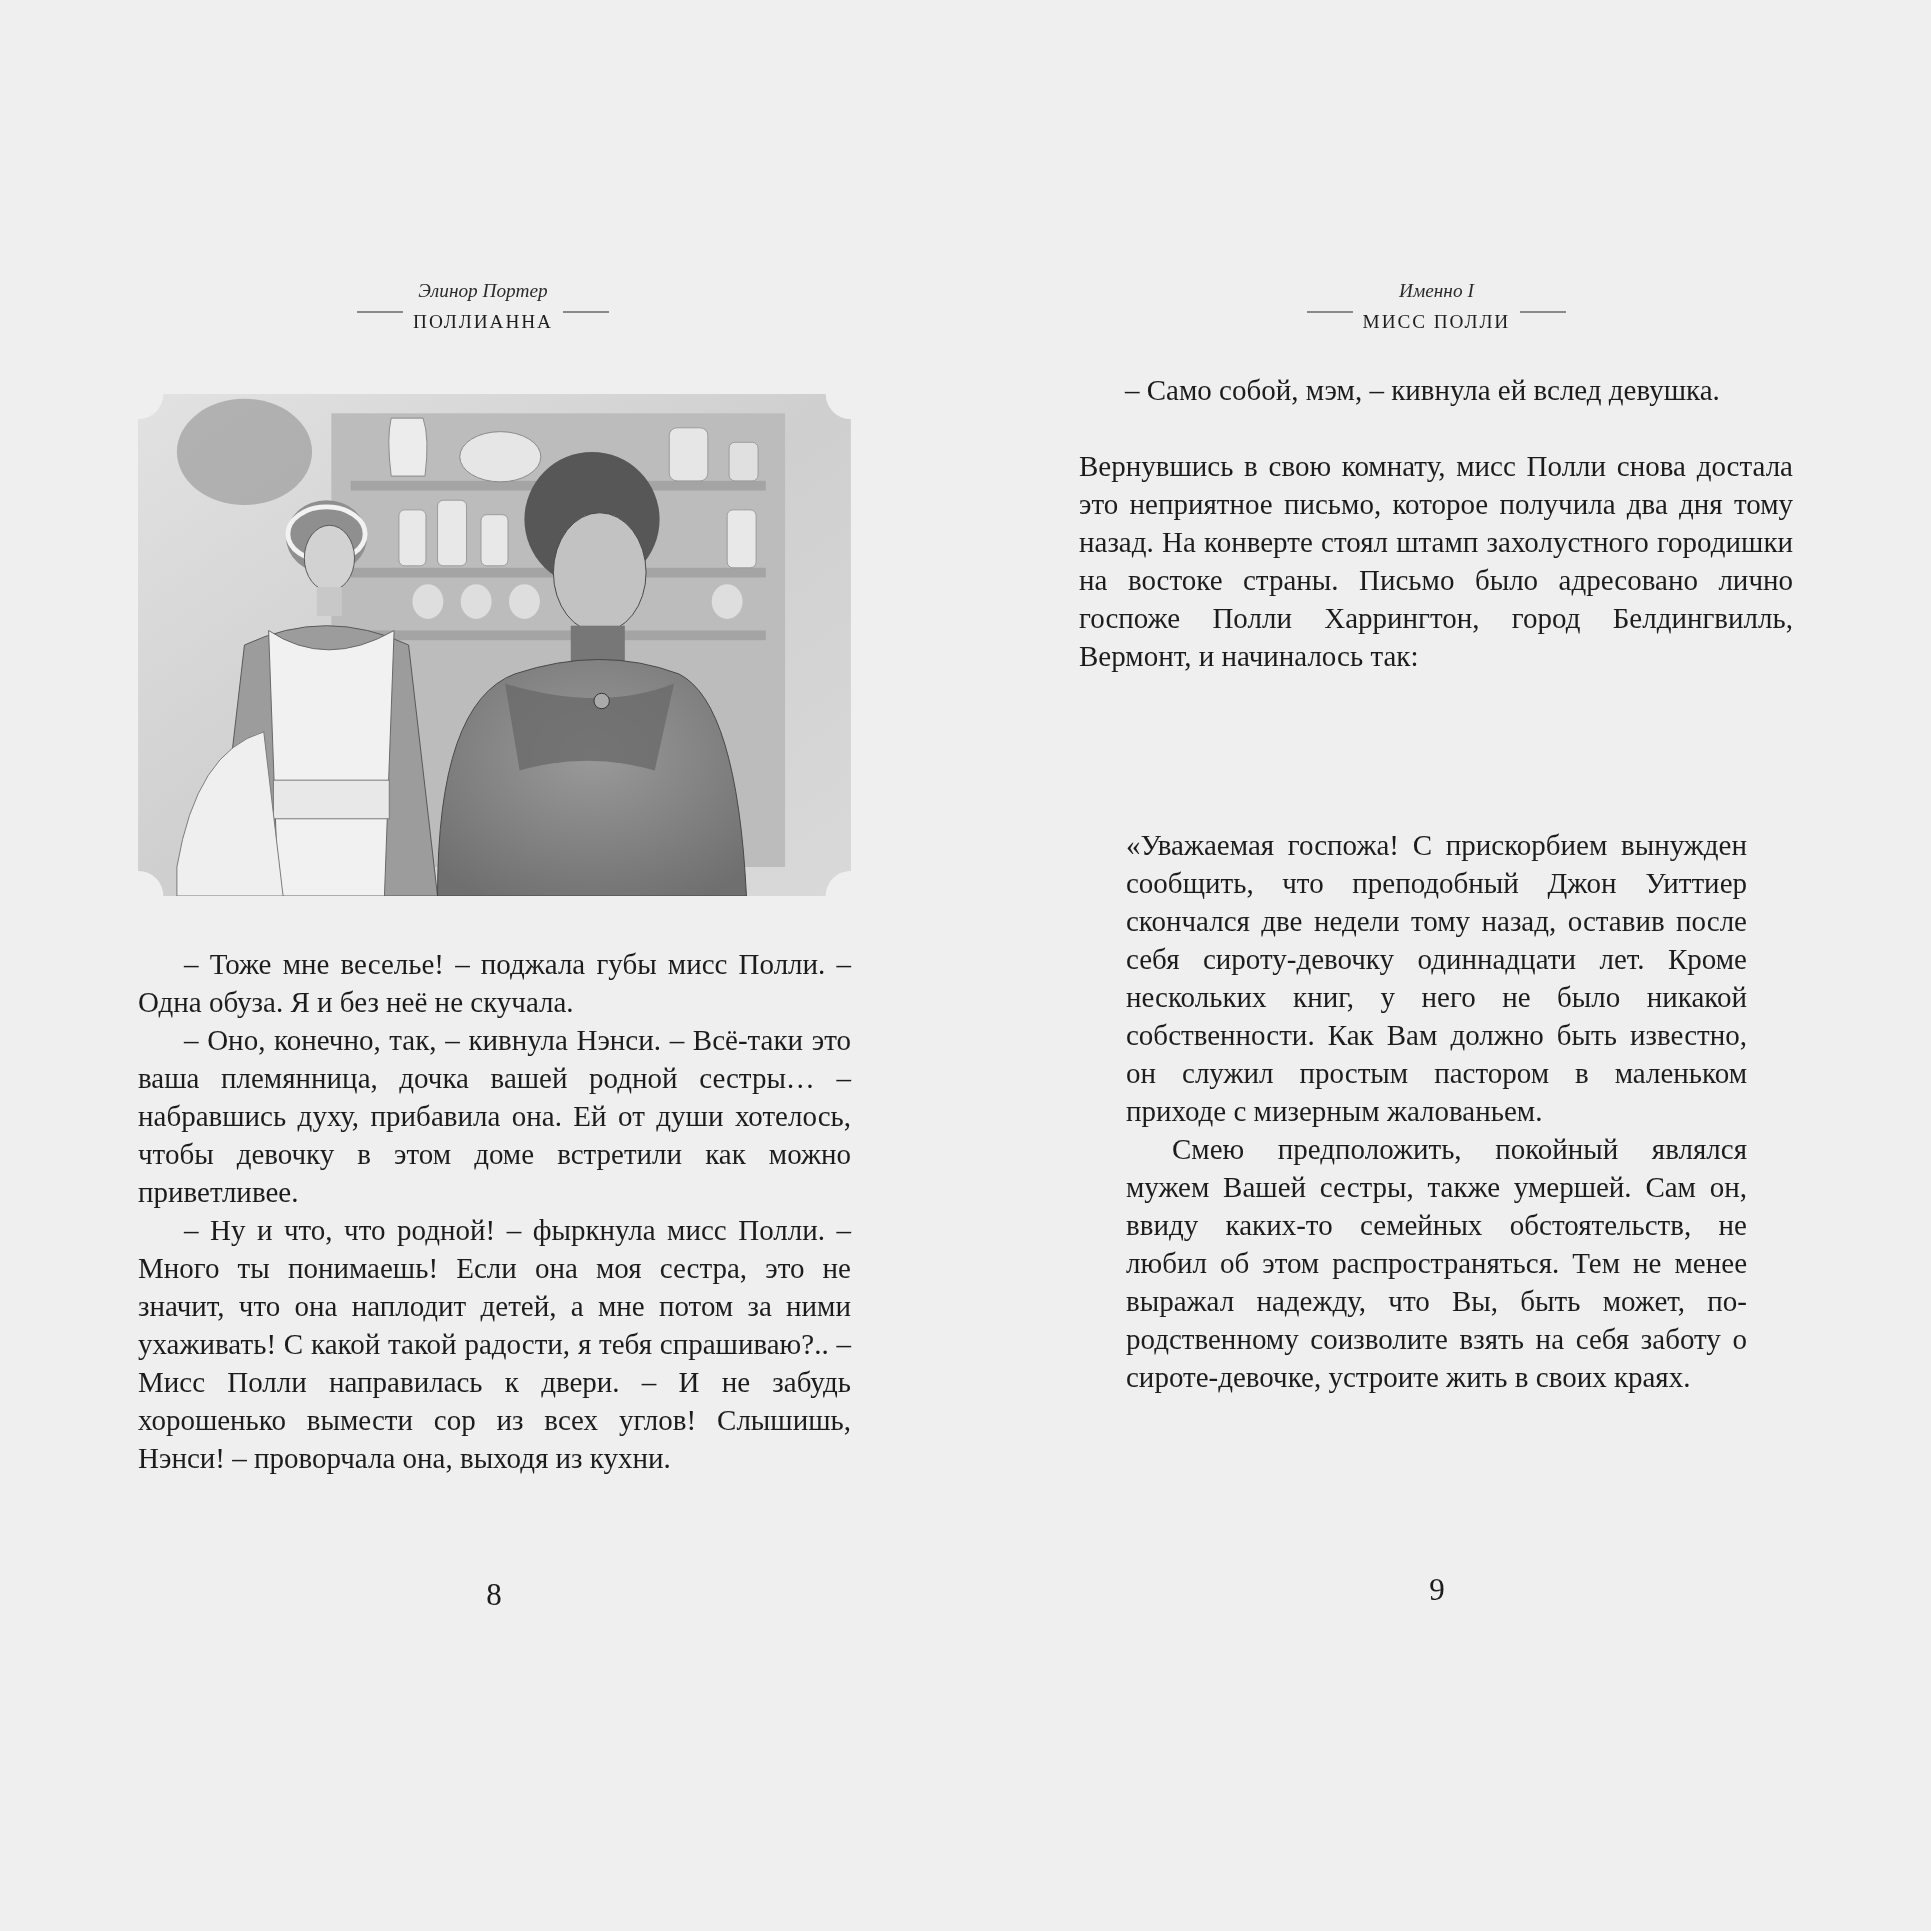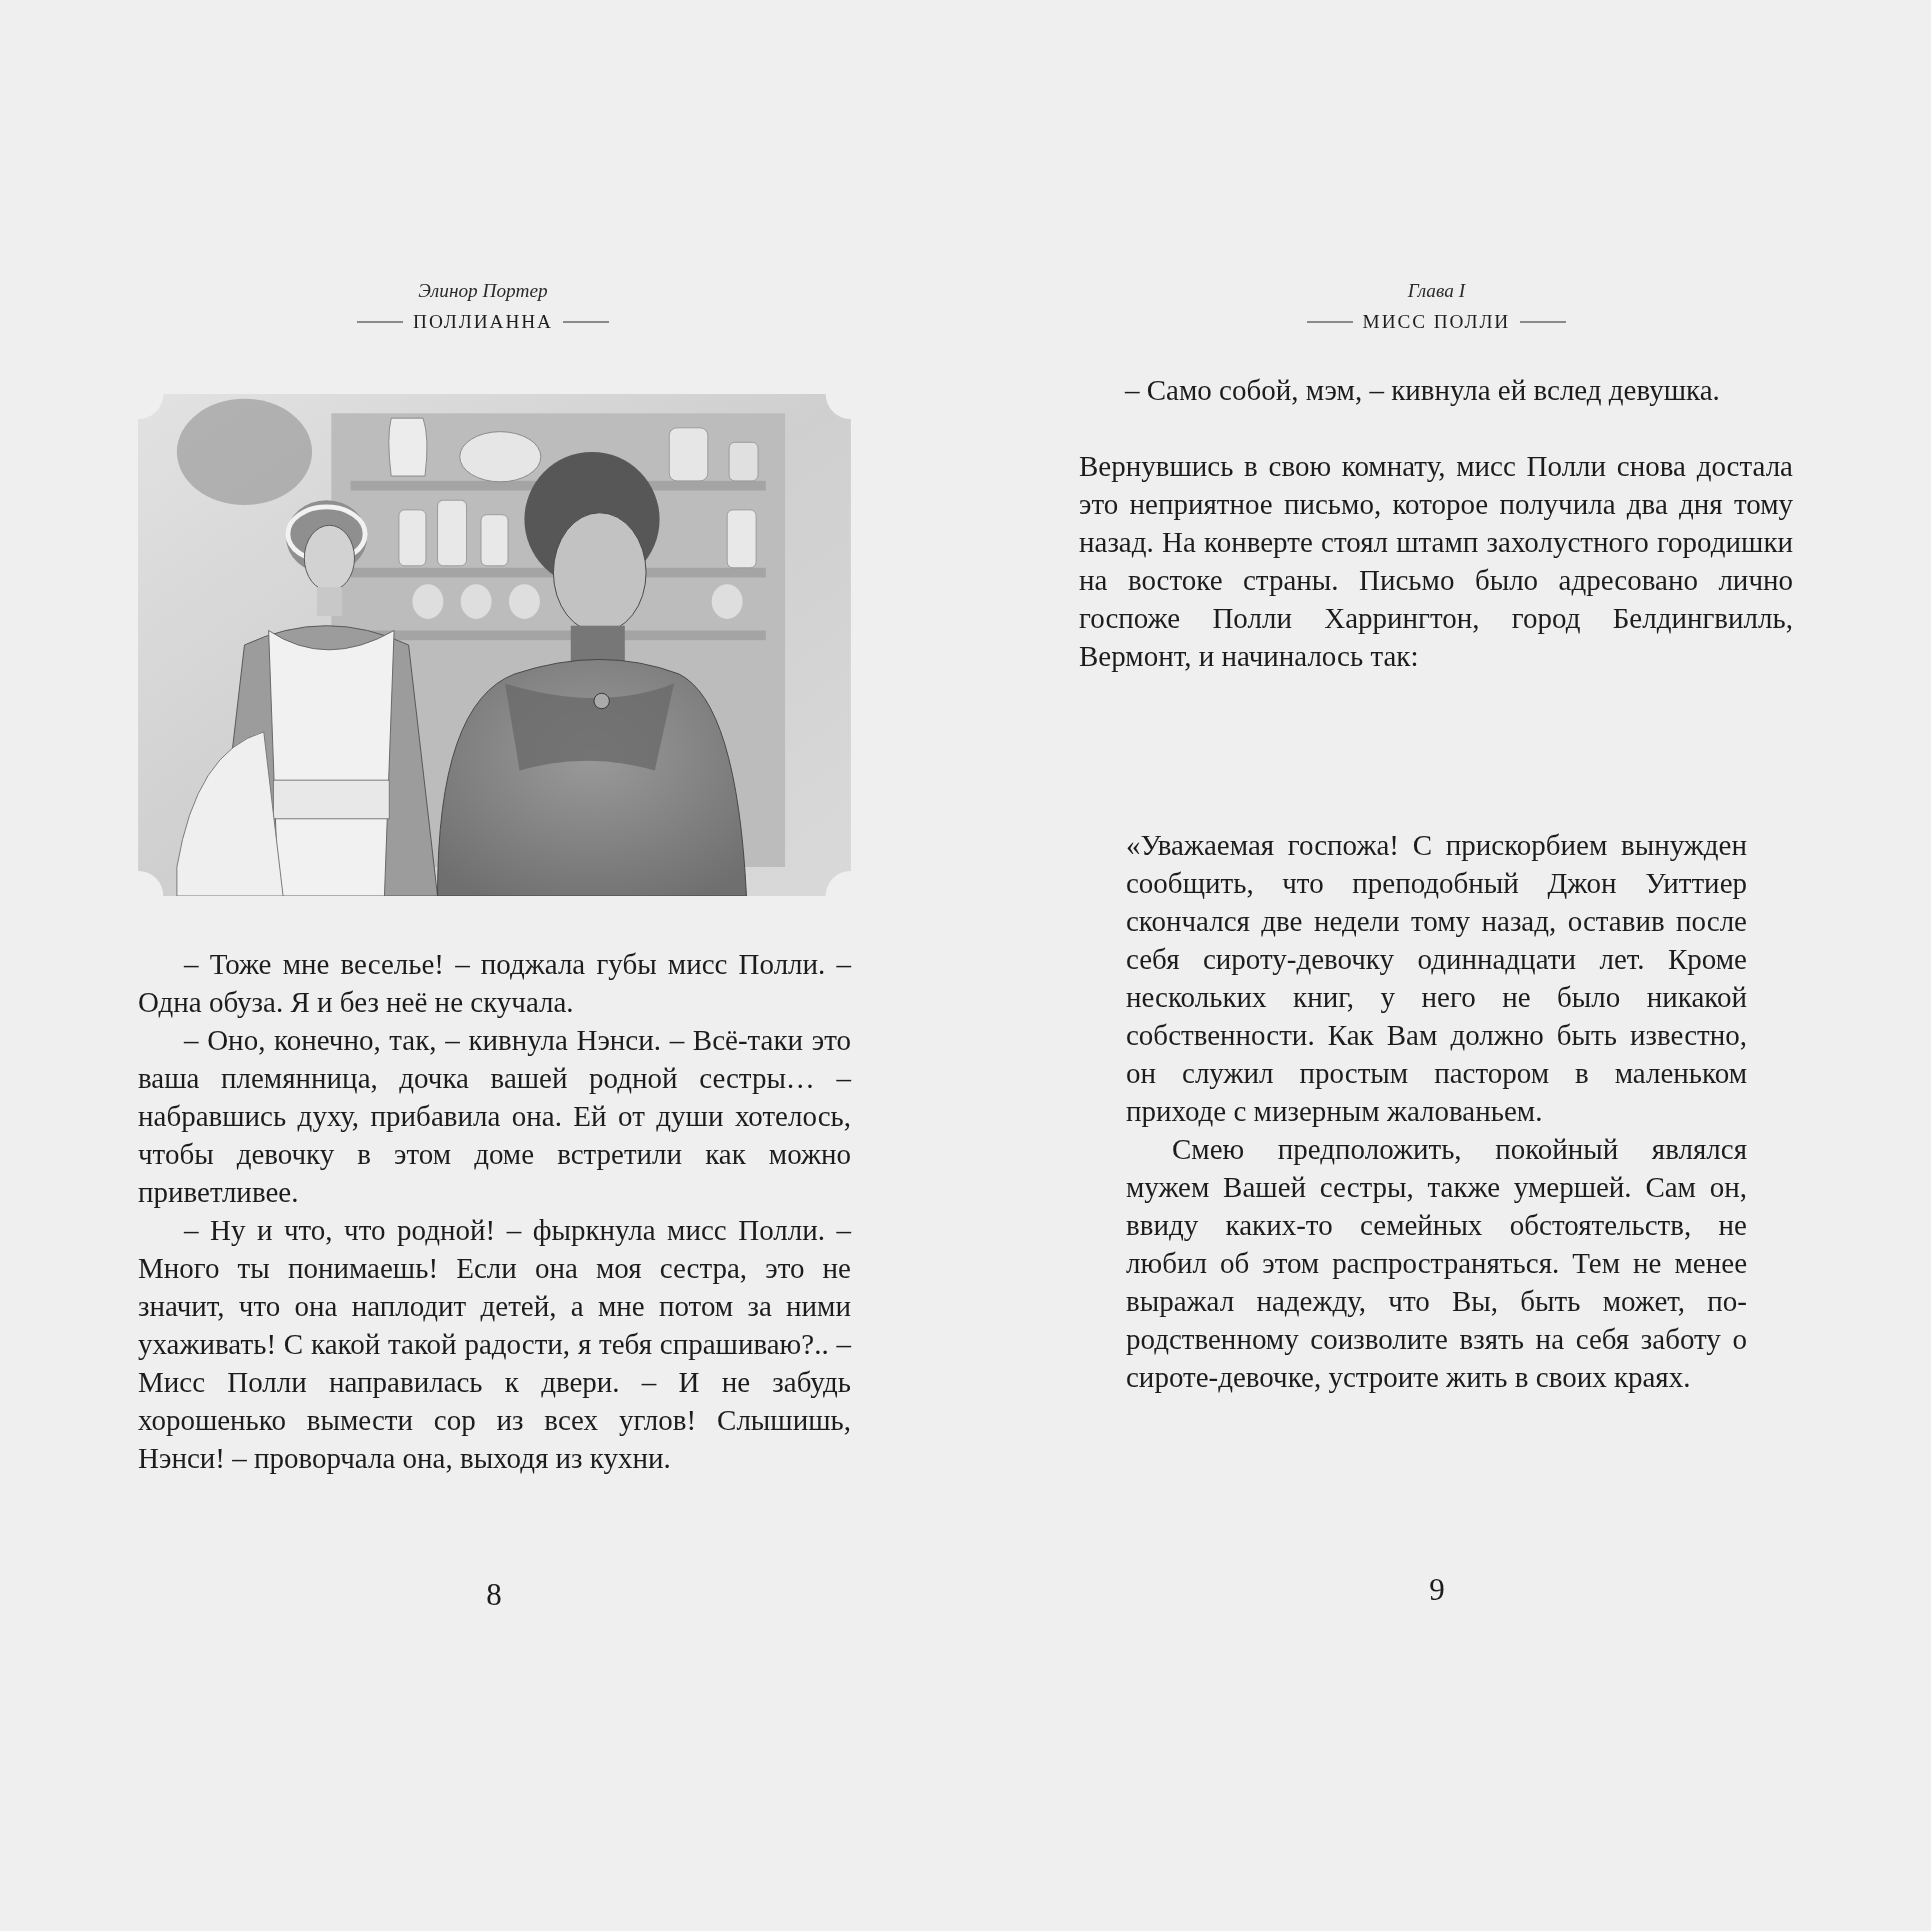--- a/index.html
+++ b/index.html
@@ -16,21 +16,21 @@
     .page-right { left: 966px; width: 966px; }
 
     .running-head { position: absolute; top: 272px; width: 100%; text-align: center; }
     .page-left .running-head { left: -473px; width: 966px; left: 0; }
     .rh-author {
       font-style: italic; font-size: 19.3px; color: #2a2a2a;
       position: absolute; left: 0; right: 0; text-align: center; top: 0;
     }
     .rh-title {
       position: absolute; left: 0; right: 0; top: 31px;
-      display: flex; justify-content: center; align-items: center; gap: 9.7px;
+      display: flex; justify-content: center; align-items: flex-start; gap: 9.7px;
       font-size: 19.3px; letter-spacing: 1.9px; color: #1e1e1e;
     }
     .rh-rule { display: inline-block; width: 46px; height: 1.9px; background: #8a8a8a; }
 
     .text-block {
       position: absolute;
       font-size: 29px; line-height: 38px;
       text-align: justify;
       hyphens: manual;
     }
@@ -126,21 +126,21 @@
     <p>– Тоже мне веселье! – поджала губы мисс Полли. – Одна обуза. Я и без неё не скучала.</p>
     <p>– Оно, конечно, так, – кивнула Нэнси. – Всё-таки это ваша племянница, дочка вашей родной сестры… – набравшись духу, прибавила она. Ей от души хотелось, чтобы девочку в этом доме встретили как можно приветливее.</p>
     <p>– Ну и что, что родной! – фыркнула мисс Полли. – Много ты понимаешь! Если она моя сестра, это не значит, что она наплодит детей, а мне потом за ними ухаживать! С какой такой радости, я тебя спрашиваю?.. – Мисс Полли направилась к двери. – И не забудь хорошенько вымести сор из всех углов! Слышишь, Нэнси! – проворчала она, выходя из кухни.</p>
   </div>
 
   <div class="pagenum" style="left:465px; top:1569px;">8</div>
 </div>
 
 <div class="page page-right">
   <div class="running-head" style="left:0; width:966px; left:-12.6px;">
-    <div class="rh-author">Глава I</div>
+    <div class="rh-author">Именно I</div>
     <div class="rh-title">
       <span class="rh-rule"></span>
       <span>МИСС ПОЛЛИ</span>
       <span class="rh-rule"></span>
     </div>
   </div>
 </div>
 
 <div class="text-block right-col">
   <p>– Само собой, мэм, – кивнула ей вслед девушка.</p>

